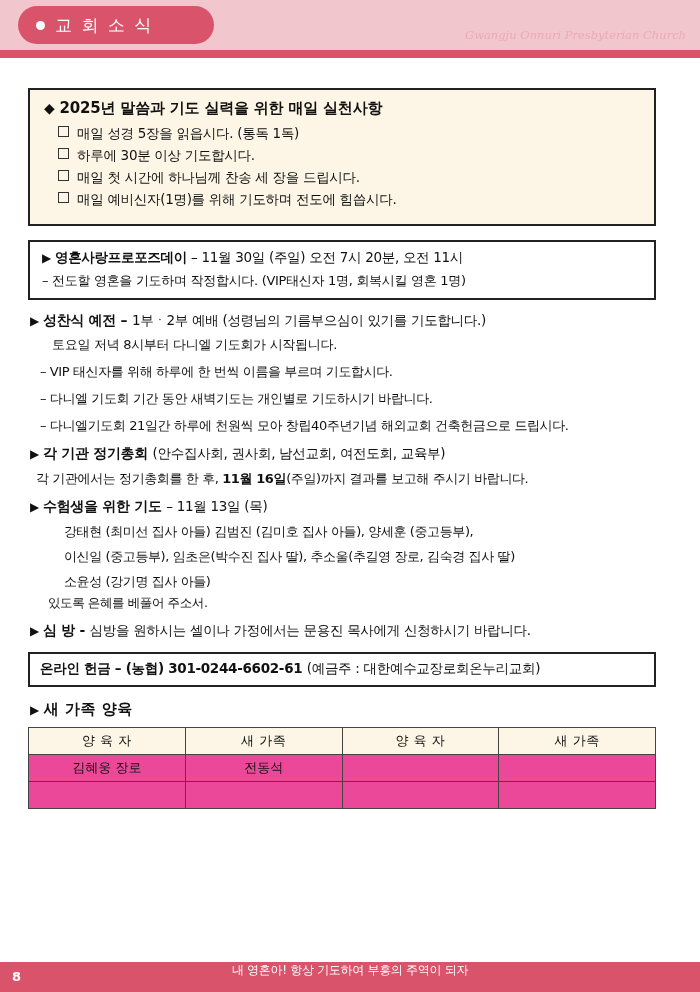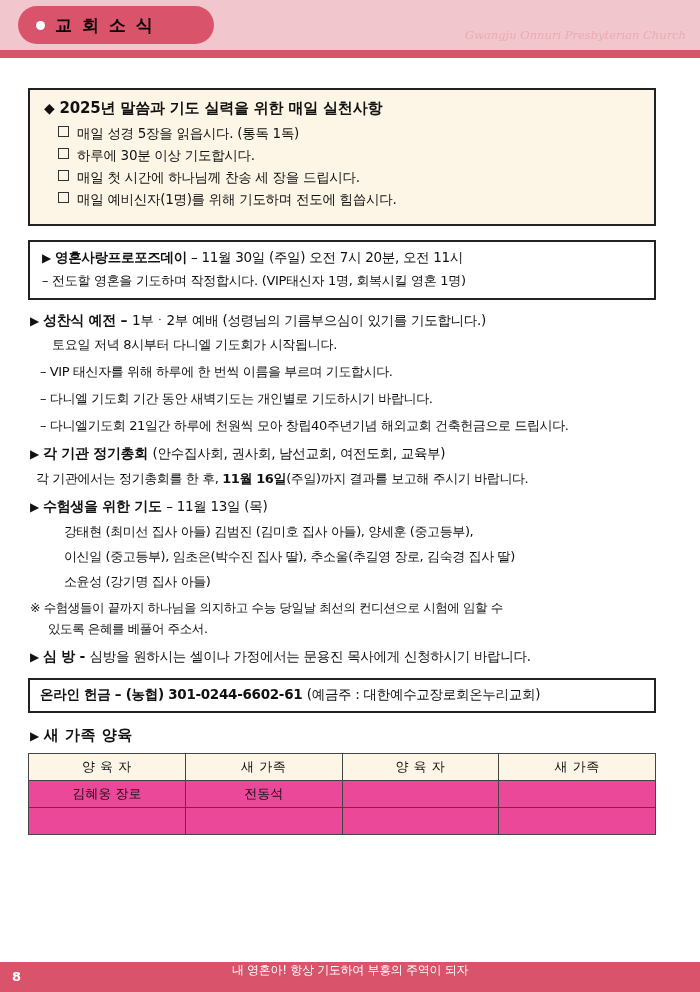--- a/index.html
+++ b/index.html
@@ -39,23 +39,23 @@
   }
   .header-dot {
     width: 9px;
     height: 9px;
     border-radius: 50%;
     background: #ffffff;
     margin-right: 10px;
     flex: none;
   }
   .header-title {
-    color: #000000;
+    color: #ffffff;
     font-size: 17px;
-    font-weight: bold;
+    font-weight: normal;
     letter-spacing: 2px;
   }
   .header-sub {
     position: absolute;
     right: 14px;
     top: 28px;
     color: #ecaab4;
     font-size: 11.5px;
     font-style: italic;
     font-family: "DejaVu Serif", "Liberation Serif", serif;
@@ -296,21 +296,20 @@
     <span>각 기관에서는 정기총회를 한 후, </span><b>11월 16일</b><span>(주일)까지 결과를 보고해 주시기 바랍니다.</span>
   </div>
 
   <div class="item-head">
     <span class="tri">▶</span><span>수험생을 위한 기도</span>
     <span class="normal">– 11월 13일 (목)</span>
   </div>
   <div class="name-line">강태현 (최미선 집사 아들) 김범진 (김미호 집사 아들), 양세훈 (중고등부),</div>
   <div class="name-line">이신일 (중고등부), 임초은(박수진 집사 딸), 추소울(추길영 장로, 김숙경 집사 딸)</div>
   <div class="name-line">소윤성 (강기명 집사 아들)</div>
-  <div class="note-line">※ 수험생들이 끝까지 하나님을 의지하고 수능 당일날 최선의 컨디션으로 시험에 임할 수</div>
   <div class="note-line2">있도록 은혜를 베풀어 주소서.</div>
 
   <div class="item-head">
     <span class="tri">▶</span><span>심 방 -</span>
     <span class="normal">심방을 원하시는 셀이나 가정에서는 문용진 목사에게 신청하시기 바랍니다.</span>
   </div>
 
   <div class="box box-offering">
     <span>온라인 헌금 –</span>
     <span>(농협)  301-0244-6602-61</span>

